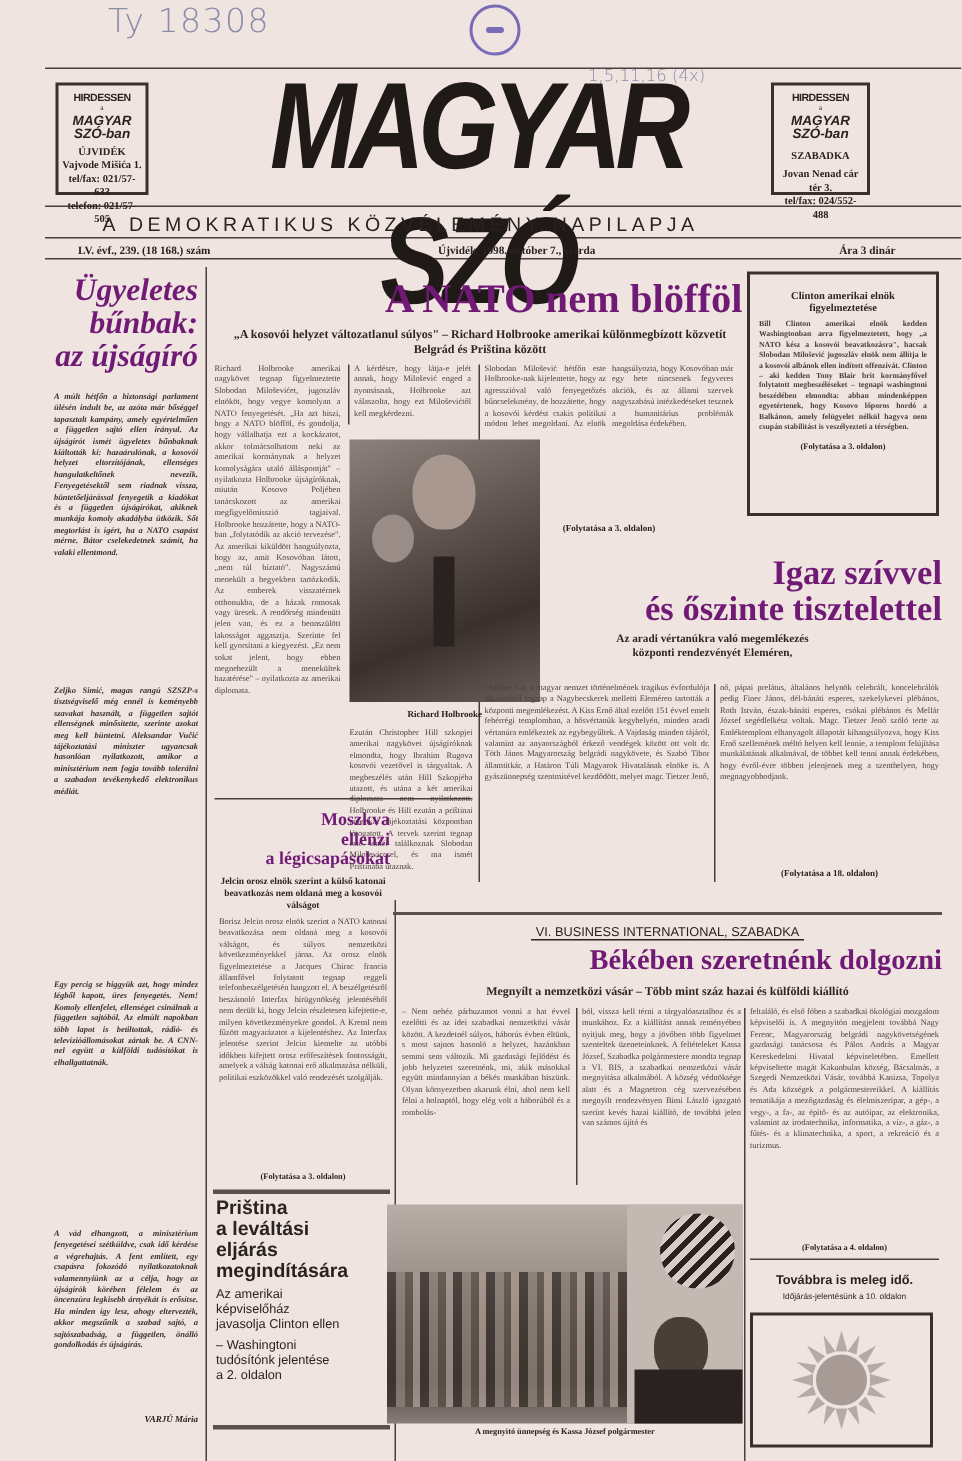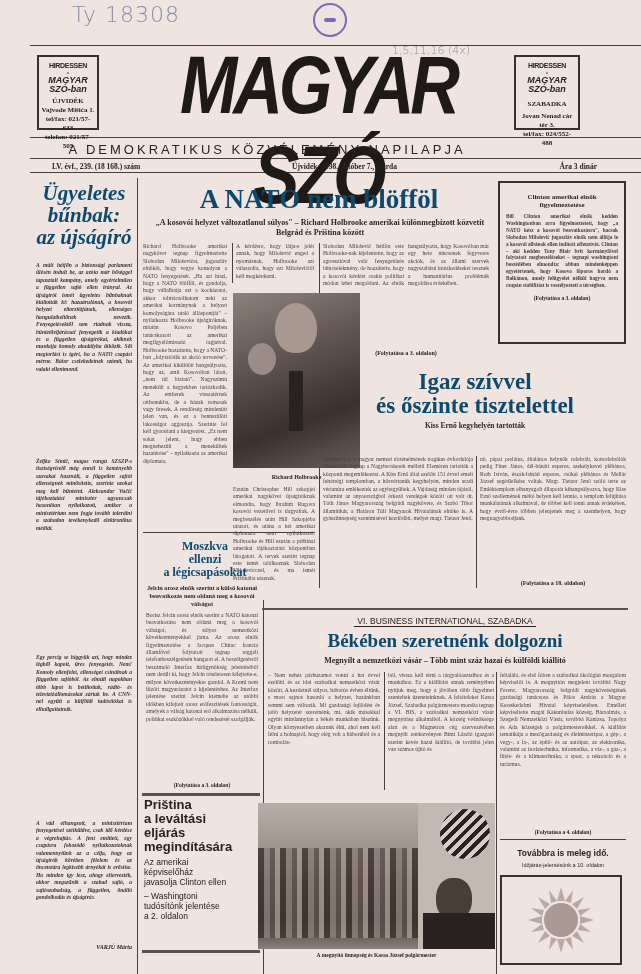--- a/index.html
+++ b/index.html
@@ -12,21 +12,21 @@
   .adbox .brand{font-family:"Liberation Sans",sans-serif;font-weight:bold;font-style:italic;font-size:9px;}
   .adbox .city{font-weight:bold;margin-top:3px;}
   .masthead{position:absolute;left:118px;top:40px;width:400px;text-align:center;font-family:"Liberation Sans",sans-serif;font-weight:bold;font-style:italic;font-size:82px;line-height:90px;letter-spacing:-5px;color:#1f1917;transform:scaleX(0.84);transform-origin:center;}
   .tagline{position:absolute;left:0;width:534px;top:142px;text-align:center;font-family:"Liberation Sans",sans-serif;font-size:13px;letter-spacing:3px;color:#2a2220;}
   .infoline{position:absolute;top:162px;font-size:7.5px;font-weight:bold;color:#2a2220;}
   .col-text{font-size:5.6px;line-height:7.4px;text-align:justify;color:#4a403c;}
   .col-text.it{font-style:italic;font-weight:bold;color:#3c3330;}
   .vline{position:absolute;width:1px;background:#4a3f3c;}
   .hline{position:absolute;height:1px;background:#4a3f3c;}
   .hthick{position:absolute;height:3px;background:#5a504c;}
-  .head-serif{font-family:"Liberation Serif",serif;font-weight:bold;color:#0c4a6e;text-align:center;}
+  .head-serif{font-family:"Liberation Serif",serif;font-weight:bold;color:#701a75;text-align:right;}
   .sub-serif{font-family:"Liberation Serif",serif;font-weight:bold;color:#2e2623;text-align:center;}
   .photo{position:absolute;background:linear-gradient(160deg,#8c817b 0%,#5c514c 40%,#3a302c 70%,#6a5e58 100%);}
   .caption{position:absolute;font-size:6px;font-weight:bold;text-align:center;color:#2a2220;}
   .cont{font-size:6px;font-weight:bold;text-align:center;color:#2a2220;}
   .sans-bold{font-family:"Liberation Sans",sans-serif;font-weight:bold;}
   .sans{font-family:"Liberation Sans",sans-serif;}
   .stamp{position:absolute;left:313px;top:3px;width:34px;height:34px;border-radius:50%;border:2px solid #7a6bb8;box-sizing:border-box;color:#7a6bb8;font-size:3px;text-align:center;}
 </style>
 </head>
 <body>
@@ -108,21 +108,22 @@
   <div class="sub-serif" style="font-size:7px;line-height:8px;margin-top:5px;">Clinton amerikai elnök figyelmeztetése</div>
   <div class="col-text" style="margin-top:4px;font-weight:bold;height:80px;overflow:hidden;font-size:5.2px;line-height:6.9px;">Bill Clinton amerikai elnök kedden Washingtonban arra figyelmeztetett, hogy „a NATO kész a kosovói beavatkozásra", hacsak Slobodan Milošević jugoszláv elnök nem állítja le a kosovói albánok ellen indított offenzívát. Clinton – aki kedden Tony Blair brit kormányfővel folytatott megbeszéléseket – tegnapi washingtoni beszédében elmondta: abban mindenképpen egyetértenek, hogy Kosovo lőporos hordó a Balkánon, amely felügyelet nélkül hagyva nem csupán stabilitást is veszélyezteti a térségben.</div>
   <div class="cont" style="margin-top:2px;font-size:5.5px;">(Folytatása a 3. oldalon)</div>
 </div>
 
 <div class="abs head-serif" style="left:322px;top:370px;width:306px;font-size:23px;line-height:24px;">
   <div>Igaz szívvel</div>
   <div>és őszinte tisztelettel</div>
 </div>
 <div class="abs sub-serif" style="left:322px;top:421px;width:306px;font-size:7.5px;line-height:9px;">
-  <div>Kiss Ernő kegyhelyén tartották</div>
+  <div>Az aradi vértanúkra való megemlékezés</div>
+  <div>központi rendezvényét Eleméren,</div>
 </div>
 <div class="abs col-text" style="left:323px;top:456px;width:150px;height:132px;overflow:hidden;">Október 6-a, a magyar nemzet történelmének tragikus évfordulója alkalmából tegnap a Nagybecskerek melletti Eleméren tartották a központi megemlékezést. A Kiss Ernő által ezelőtt 151 évvel emelt fehérrégi templomban, a hősvértanúk kegyhelyén, minden aradi vértanúra emlékeztek az egybegyűltek. A Vajdaság minden tájáról, valamint az anyaországból érkező vendégek között ott volt dr. Tóth János Magyarország belgrádi nagykövete, és Szabó Tibor államtitkár, a Határon Túli Magyarok Hivatalának elnöke is. A gyászünnepség szentmisével kezdődött, melyet magr. Tietzer Jenő,</div>
 <div class="vline" style="left:476px;top:456px;height:132px;"></div>
 <div class="abs col-text" style="left:480px;top:456px;width:146px;height:122px;overflow:hidden;">nő, pápai prelátus, általános helynök celebrált, koncelebrálók pedig Finer János, dél-bánáti esperes, szekelykevei plébános, Roth István, észak-bánáti esperes, csókai plébános és Mellár József segédlelkész voltak. Magr. Tietzer Jenő szóló terte az Emléktemplom elhanyagolt állapotát kihangsúlyozva, hogy Kiss Ernő szellemének méltó helyen kell lennie, a templom felújítása munkálatának alkalmával, de többet kell tenni annak érdekében, hogy évről-évre többen jelenjenek meg a szenthelyen, hogy megnagyobbodjank.</div>
 <div class="abs cont" style="left:480px;top:580px;width:146px;">(Folytatása a 18. oldalon)</div>
 
 <div class="hline" style="left:143px;top:532px;width:172px;"></div>
 <div class="abs head-serif" style="left:150px;top:540px;width:110px;font-size:12px;line-height:13px;">
   <div>Moszkva</div>
   <div>ellenzi</div>

